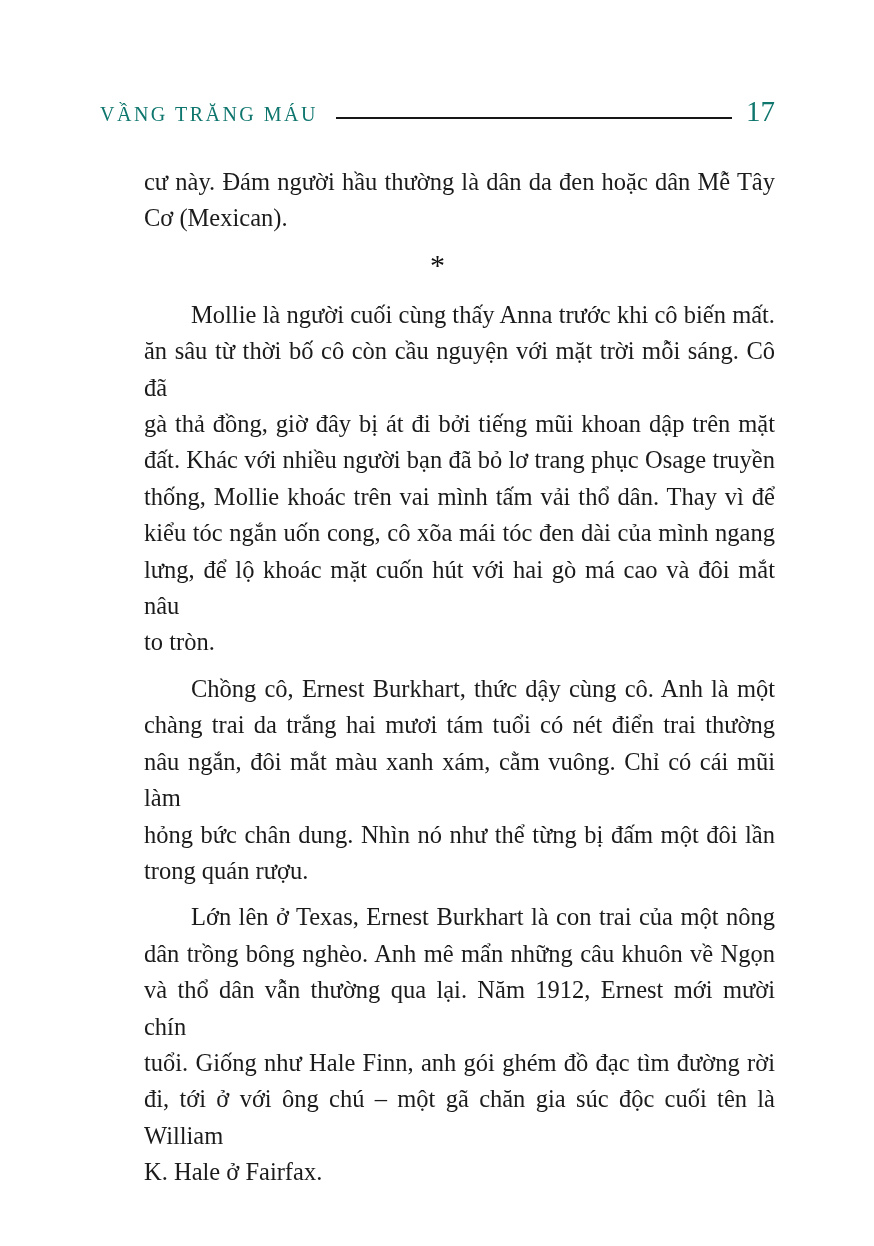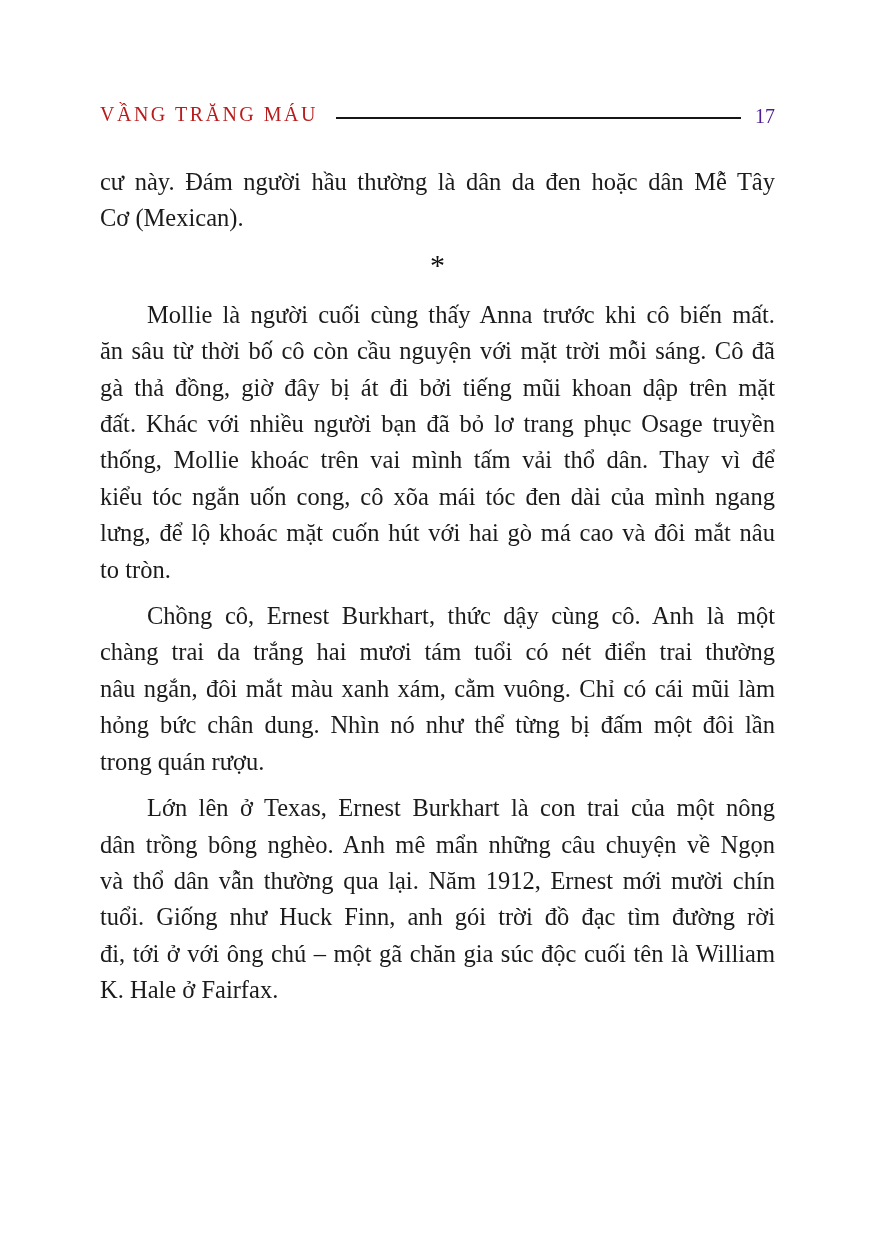--- a/index.html
+++ b/index.html
@@ -20,46 +20,47 @@
     overflow: hidden;
   }
   .header {
     display: flex;
     align-items: flex-end;
     height: 30px;
   }
   .running-title {
     font-size: 20px;
     letter-spacing: 2.5px;
-    color: #b91c1c;
+    color: #0f766e;
     white-space: nowrap;
   }
   .header-rule {
     flex: 1;
     height: 0;
     border-bottom: 2.5px solid #161616;
     margin: 0 14px 7px 18px;
   }
   .page-number {
-    font-size: 20px;
-    color: #4c1d95;
+    font-size: 29px;
+    color: #0f766e;
     line-height: 1;
   }
   .body {
     margin-top: 38px;
     font-size: 24.5px;
   }
   .para {
     margin: 0 0 10px 0;
   }
   .line {
     line-height: 36.4px;
     text-align: justify;
     text-align-last: left;
     white-space: normal;
+    margin-left: 44px;
   }
   .line.jl {
     text-align-last: justify;
   }
   .line.first.ind {
     text-indent: 47px;
   }
   .separator {
     text-align: center;
     font-size: 30px;
@@ -95,20 +96,20 @@
       </div>
       <div class="para">
         <div class="line jl first ind">Chồng cô, Ernest Burkhart, thức dậy cùng cô. Anh là một</div>
         <div class="line jl">chàng trai da trắng hai mươi tám tuổi có nét điển trai thường</div>
         <div class="line jl">nâu ngắn, đôi mắt màu xanh xám, cằm vuông. Chỉ có cái mũi làm</div>
         <div class="line jl">hỏng bức chân dung. Nhìn nó như thể từng bị đấm một đôi lần</div>
         <div class="line">trong quán rượu.</div>
       </div>
       <div class="para">
         <div class="line jl first ind">Lớn lên ở Texas, Ernest Burkhart là con trai của một nông</div>
-        <div class="line jl">dân trồng bông nghèo. Anh mê mẩn những câu chuyện về Ngọn</div>
+        <div class="line jl">dân trồng bông nghèo. Anh mê mẩn những câu khuôn về Ngọn</div>
         <div class="line jl">và thổ dân vẫn thường qua lại. Năm 1912, Ernest mới mười chín</div>
-        <div class="line jl">tuổi. Giống như Huck Finn, anh gói trời đồ đạc tìm đường rời</div>
+        <div class="line jl">tuổi. Giống như Hale Finn, anh gói ghém đồ đạc tìm đường rời</div>
         <div class="line jl">đi, tới ở với ông chú – một gã chăn gia súc độc cuối tên là William</div>
         <div class="line">K. Hale ở Fairfax.</div>
       </div>
     </div>
 </div>
 
 </body></html>

